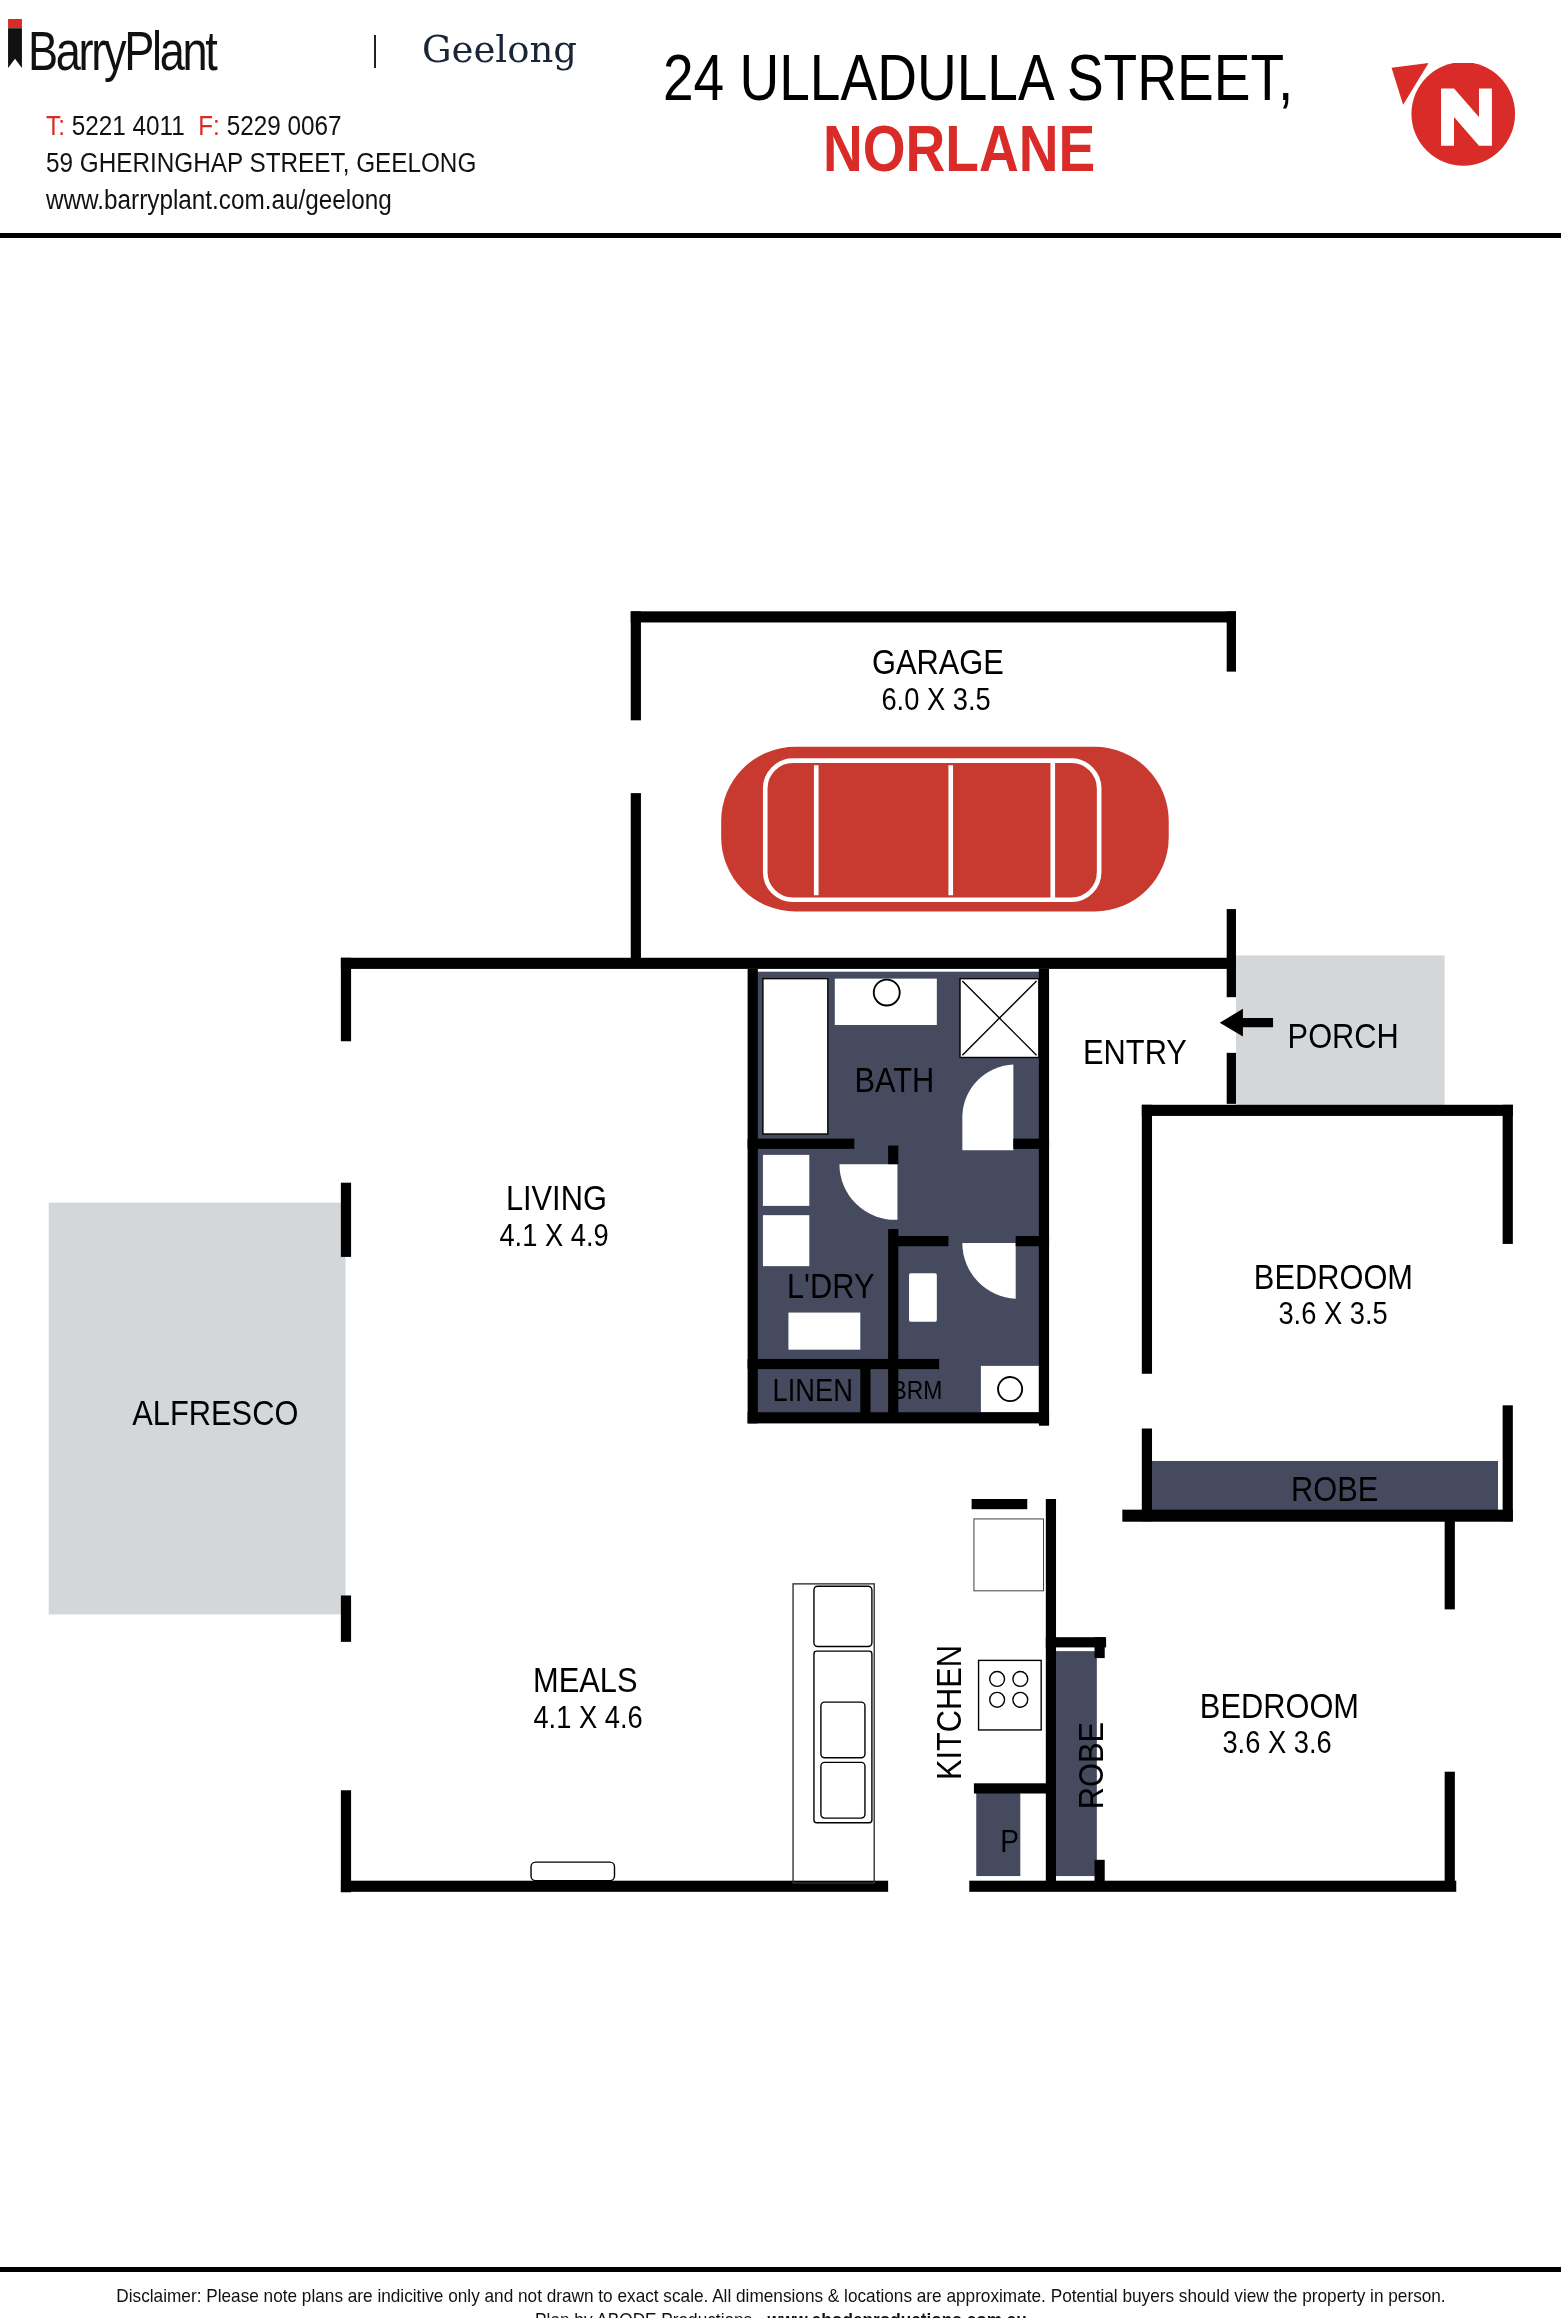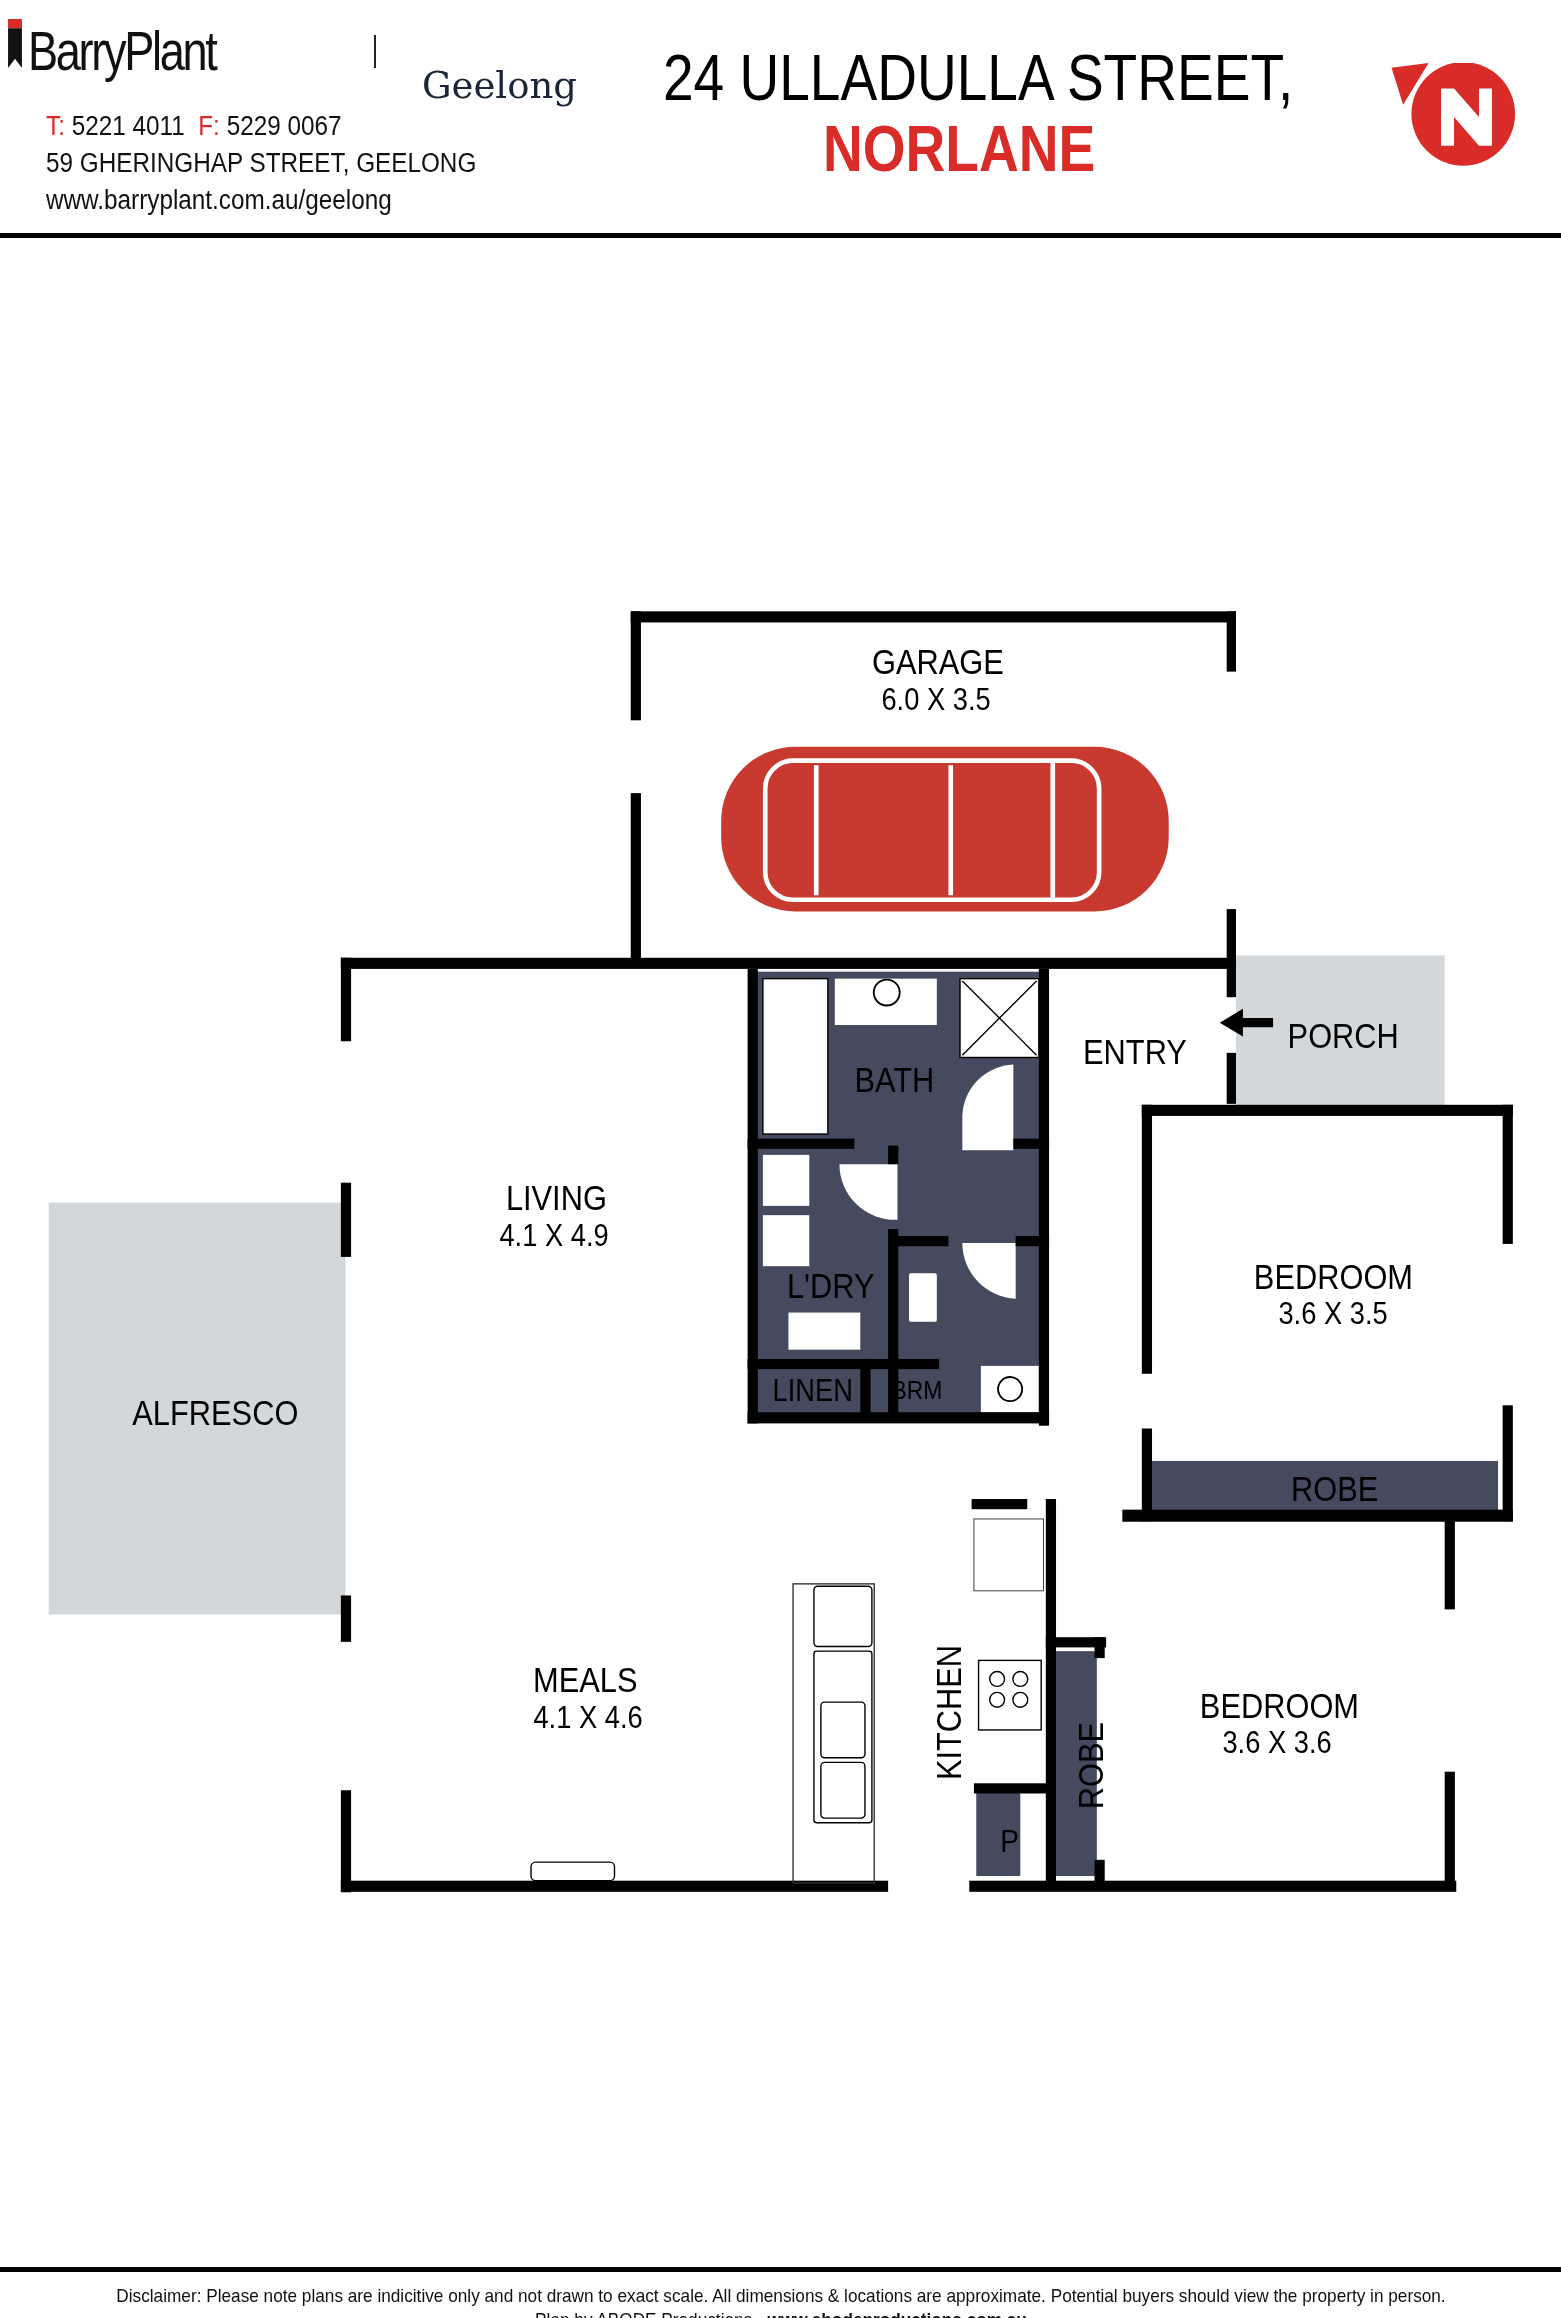--- a/index.html
+++ b/index.html
@@ -1,21 +1,21 @@
 <!DOCTYPE html>
 <html style="font-size:7.4px"><head>
 <meta charset="utf-8">
 <style>
   html,body{margin:0;padding:0;background:#fff;}
   body{width:1562px;height:2345px;position:relative;overflow:hidden;font-family:"Liberation Sans",sans-serif;color:#111;}
   
   .logo-flag{position:absolute;left:8px;top:19px;width:14px;height:49px;}
   .brand{position:absolute;left:28px;top:24px;font-size:55px;font-weight:400;letter-spacing:-2.8px;line-height:1;color:#111;font-family:"Liberation Sans",sans-serif;transform:scaleX(0.82);transform-origin:left top;}
   .brand-sep{position:absolute;left:374px;top:35px;width:1.9px;height:33px;background:#222;}
-  .office{position:absolute;left:422px;top:28px;font-family:"DejaVu Serif",serif;font-size:37px;color:#1a2538;margin-top:36px;}
+  .office{position:absolute;left:422px;top:28px;font-family:"DejaVu Serif",serif;font-size:37px;color:#1a2538;}
   .contact{position:absolute;left:46px;font-size:27px;line-height:1;color:#111;transform:scaleX(0.9);transform-origin:left top;white-space:nowrap;}
   .red{color:#d92b27;}
   .title1{position:absolute;left:663px;top:46px;font-size:64px;line-height:1;color:#000;white-space:nowrap;transform:scaleX(0.86);transform-origin:left top;}
   .title2{position:absolute;left:823px;top:117px;font-size:64px;line-height:1;font-weight:700;color:#d92b27;white-space:nowrap;transform:scaleX(0.86);transform-origin:left top;}
   .north{position:absolute;left:1389px;top:63px;}
   .rule{position:absolute;left:0;height:4.6px;background:#000;width:1562px;}
   
   .plan{position:absolute;left:0;top:0;width:1562px;height:2345px;}
   .lbl{position:absolute;font-size:35px;line-height:1;color:#000;text-align:center;white-space:nowrap;transform:scaleX(0.88);}
   .dim{position:absolute;font-size:31px;line-height:1;color:#000;text-align:center;white-space:nowrap;transform:scaleX(0.88);}

